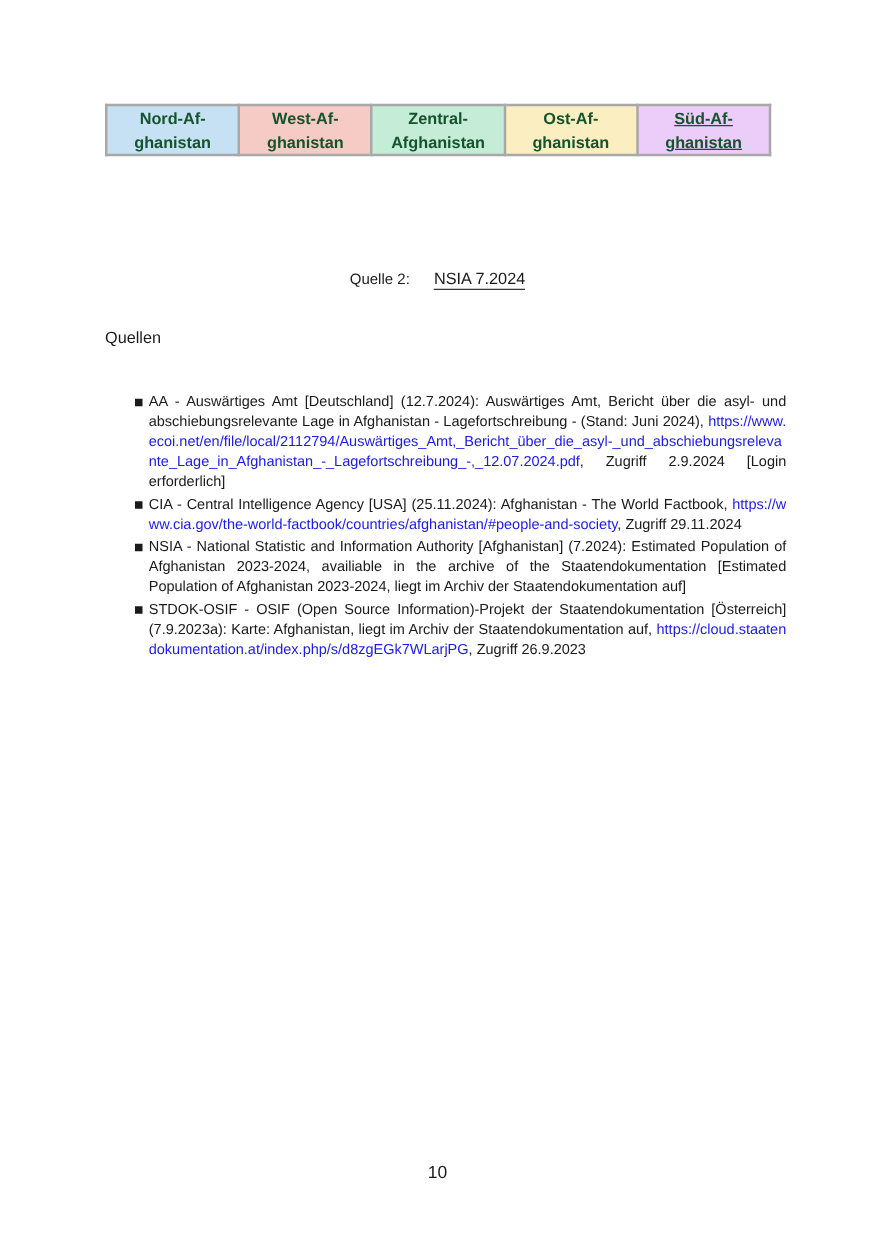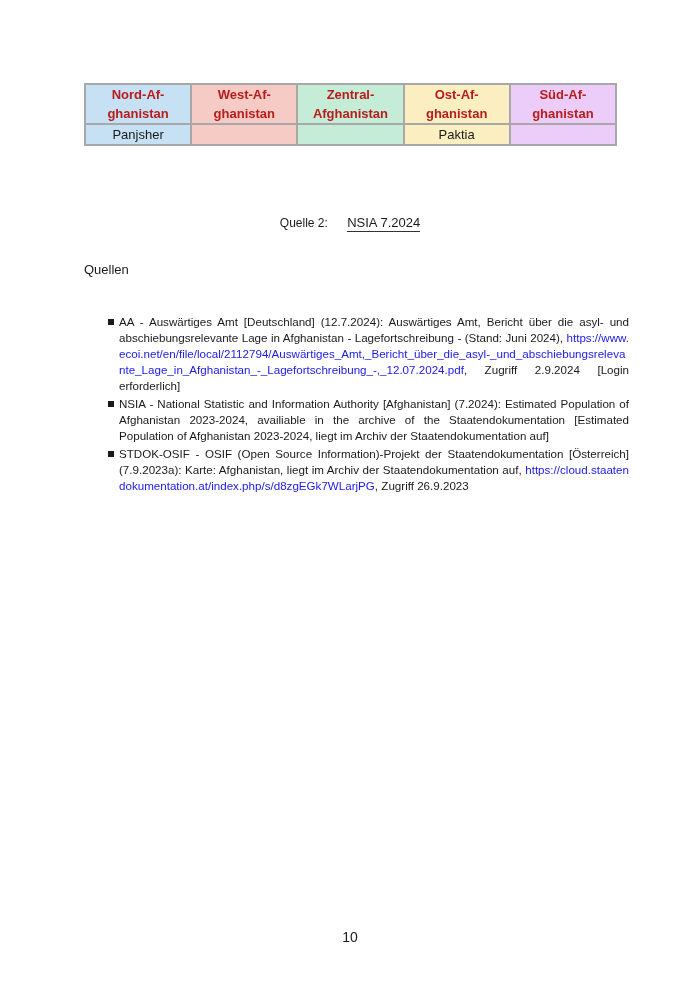--- a/index.html
+++ b/index.html
@@ -2,27 +2,27 @@
 <html><head>
 <meta charset="utf-8">
 <style>
   html, body { margin: 0; padding: 0; background: #ffffff; }
   body { width: 700px; height: 990px; position: relative; overflow: hidden;
          font-family: "Liberation Sans", sans-serif; color: #1a1a1a; }
   .region-table { position: absolute; left: 84px; top: 83px; width: 533px;
                   border-collapse: collapse; border: 2px solid #a8a8a8; table-layout: fixed; }
   .region-table th, .region-table td { border: 2px solid #a8a8a8; text-align: center;
                   font-size: 13px; padding: 0; }
-  .region-table th { color: #b91c1c; font-weight: bold; height: 38px; line-height: 19px; }
+  .region-table th { color: #14532d; font-weight: bold; height: 38px; line-height: 19px; }
   .region-table td { height: 19px; line-height: 19px; }
   .c-nord { background: #c5e1f3; }
   .c-west { background: #f6cbc5; }
   .c-zent { background: #c5ecd6; }
   .c-ost  { background: #fbeec0; }
-  .c-sued { background: #ecccf8; }
+  .c-sued { background: #ecccf8; text-decoration: underline; }
   .caption { position: absolute; left: 0; width: 700px; top: 215px; text-align: center;
              font-size: 12px; }
   .caption .src { font-size: 13px; border-bottom: 1px solid #333; padding-bottom: 1px; margin-left: 16px; }
   .quellen-title { position: absolute; left: 84px; top: 262px; font-size: 13px; }
   .refs { position: absolute; left: 96px; top: 302px; width: 521px; margin: 12px; padding: 0; list-style: none; }
   .refs li { position: relative; padding-left: 11px; font-size: 11.6px; line-height: 16px;
              text-align: justify; margin-bottom: 2px; }
   .refs li .bullet { position: absolute; left: 0; top: 5px; width: 6px; height: 6px; background: #1a1a1a; }
   .refs a { color: #1a1aeb; text-decoration: none; word-break: break-all; }
   .page-num { position: absolute; left: 0; width: 700px; top: 929px; text-align: center; font-size: 14px; }
@@ -34,44 +34,41 @@
   <thead>
     <tr>
       <th class="c-nord"><span>Nord-Af-</span><br><span>ghanistan</span></th>
       <th class="c-west"><span>West-Af-</span><br><span>ghanistan</span></th>
       <th class="c-zent"><span>Zentral-</span><br><span>Afghanistan</span></th>
       <th class="c-ost"><span>Ost-Af-</span><br><span>ghanistan</span></th>
       <th class="c-sued"><span>Süd-Af-</span><br><span>ghanistan</span></th>
     </tr>
   </thead>
   <tbody>
-    <tr>
-      <td class="c-nord">Panjsher</td>
-      <td class="c-west"></td>
-      <td class="c-zent"></td>
-      <td class="c-ost">Paktia</td>
-      <td class="c-sued"></td>
-    </tr>
   </tbody>
 </table>
 
 <div class="caption">
   <span>Quelle 2:</span>
   <span class="src">NSIA 7.2024</span>
 </div>
 
 <div class="quellen-title">Quellen</div>
 
 <ul class="refs">
   <li>
     <span class="bullet"></span>
     <span>AA - Auswärtiges Amt [Deutschland] (12.7.2024): Auswärtiges Amt, Bericht über die asyl- und abschiebungsrelevante Lage in Afghanistan - Lagefortschreibung - (Stand: Juni 2024), </span><a>https://www.ecoi.net/en/file/local/2112794/Auswärtiges_Amt,_Bericht_über_die_asyl-_und_abschiebungsrelevante_Lage_in_Afghanistan_-_Lagefortschreibung_-,_12.07.2024.pdf</a><span>, Zugriff 2.9.2024 [Login erforderlich]</span>
   </li>
   <li>
     <span class="bullet"></span>
+    <span>CIA - Central Intelligence Agency [USA] (25.11.2024): Afghanistan - The World Factbook, </span><a>https://www.cia.gov/the-world-factbook/countries/afghanistan/#people-and-society</a><span>, Zugriff 29.11.2024</span>
+  </li>
+  <li>
+    <span class="bullet"></span>
     <span>NSIA - National Statistic and Information Authority [Afghanistan] (7.2024): Estimated Population of Afghanistan 2023-2024, availiable in the archive of the Staatendokumentation [Estimated Population of Afghanistan 2023-2024, liegt im Archiv der Staatendokumentation auf]</span>
   </li>
   <li>
     <span class="bullet"></span>
     <span>STDOK-OSIF - OSIF (Open Source Information)-Projekt der Staatendokumentation [Österreich] (7.9.2023a): Karte: Afghanistan, liegt im Archiv der Staatendokumentation auf, </span><a>https://cloud.staatendokumentation.at/index.php/s/d8zgEGk7WLarjPG</a><span>, Zugriff 26.9.2023</span>
   </li>
 </ul>
 
 <div class="page-num">10</div>
 

